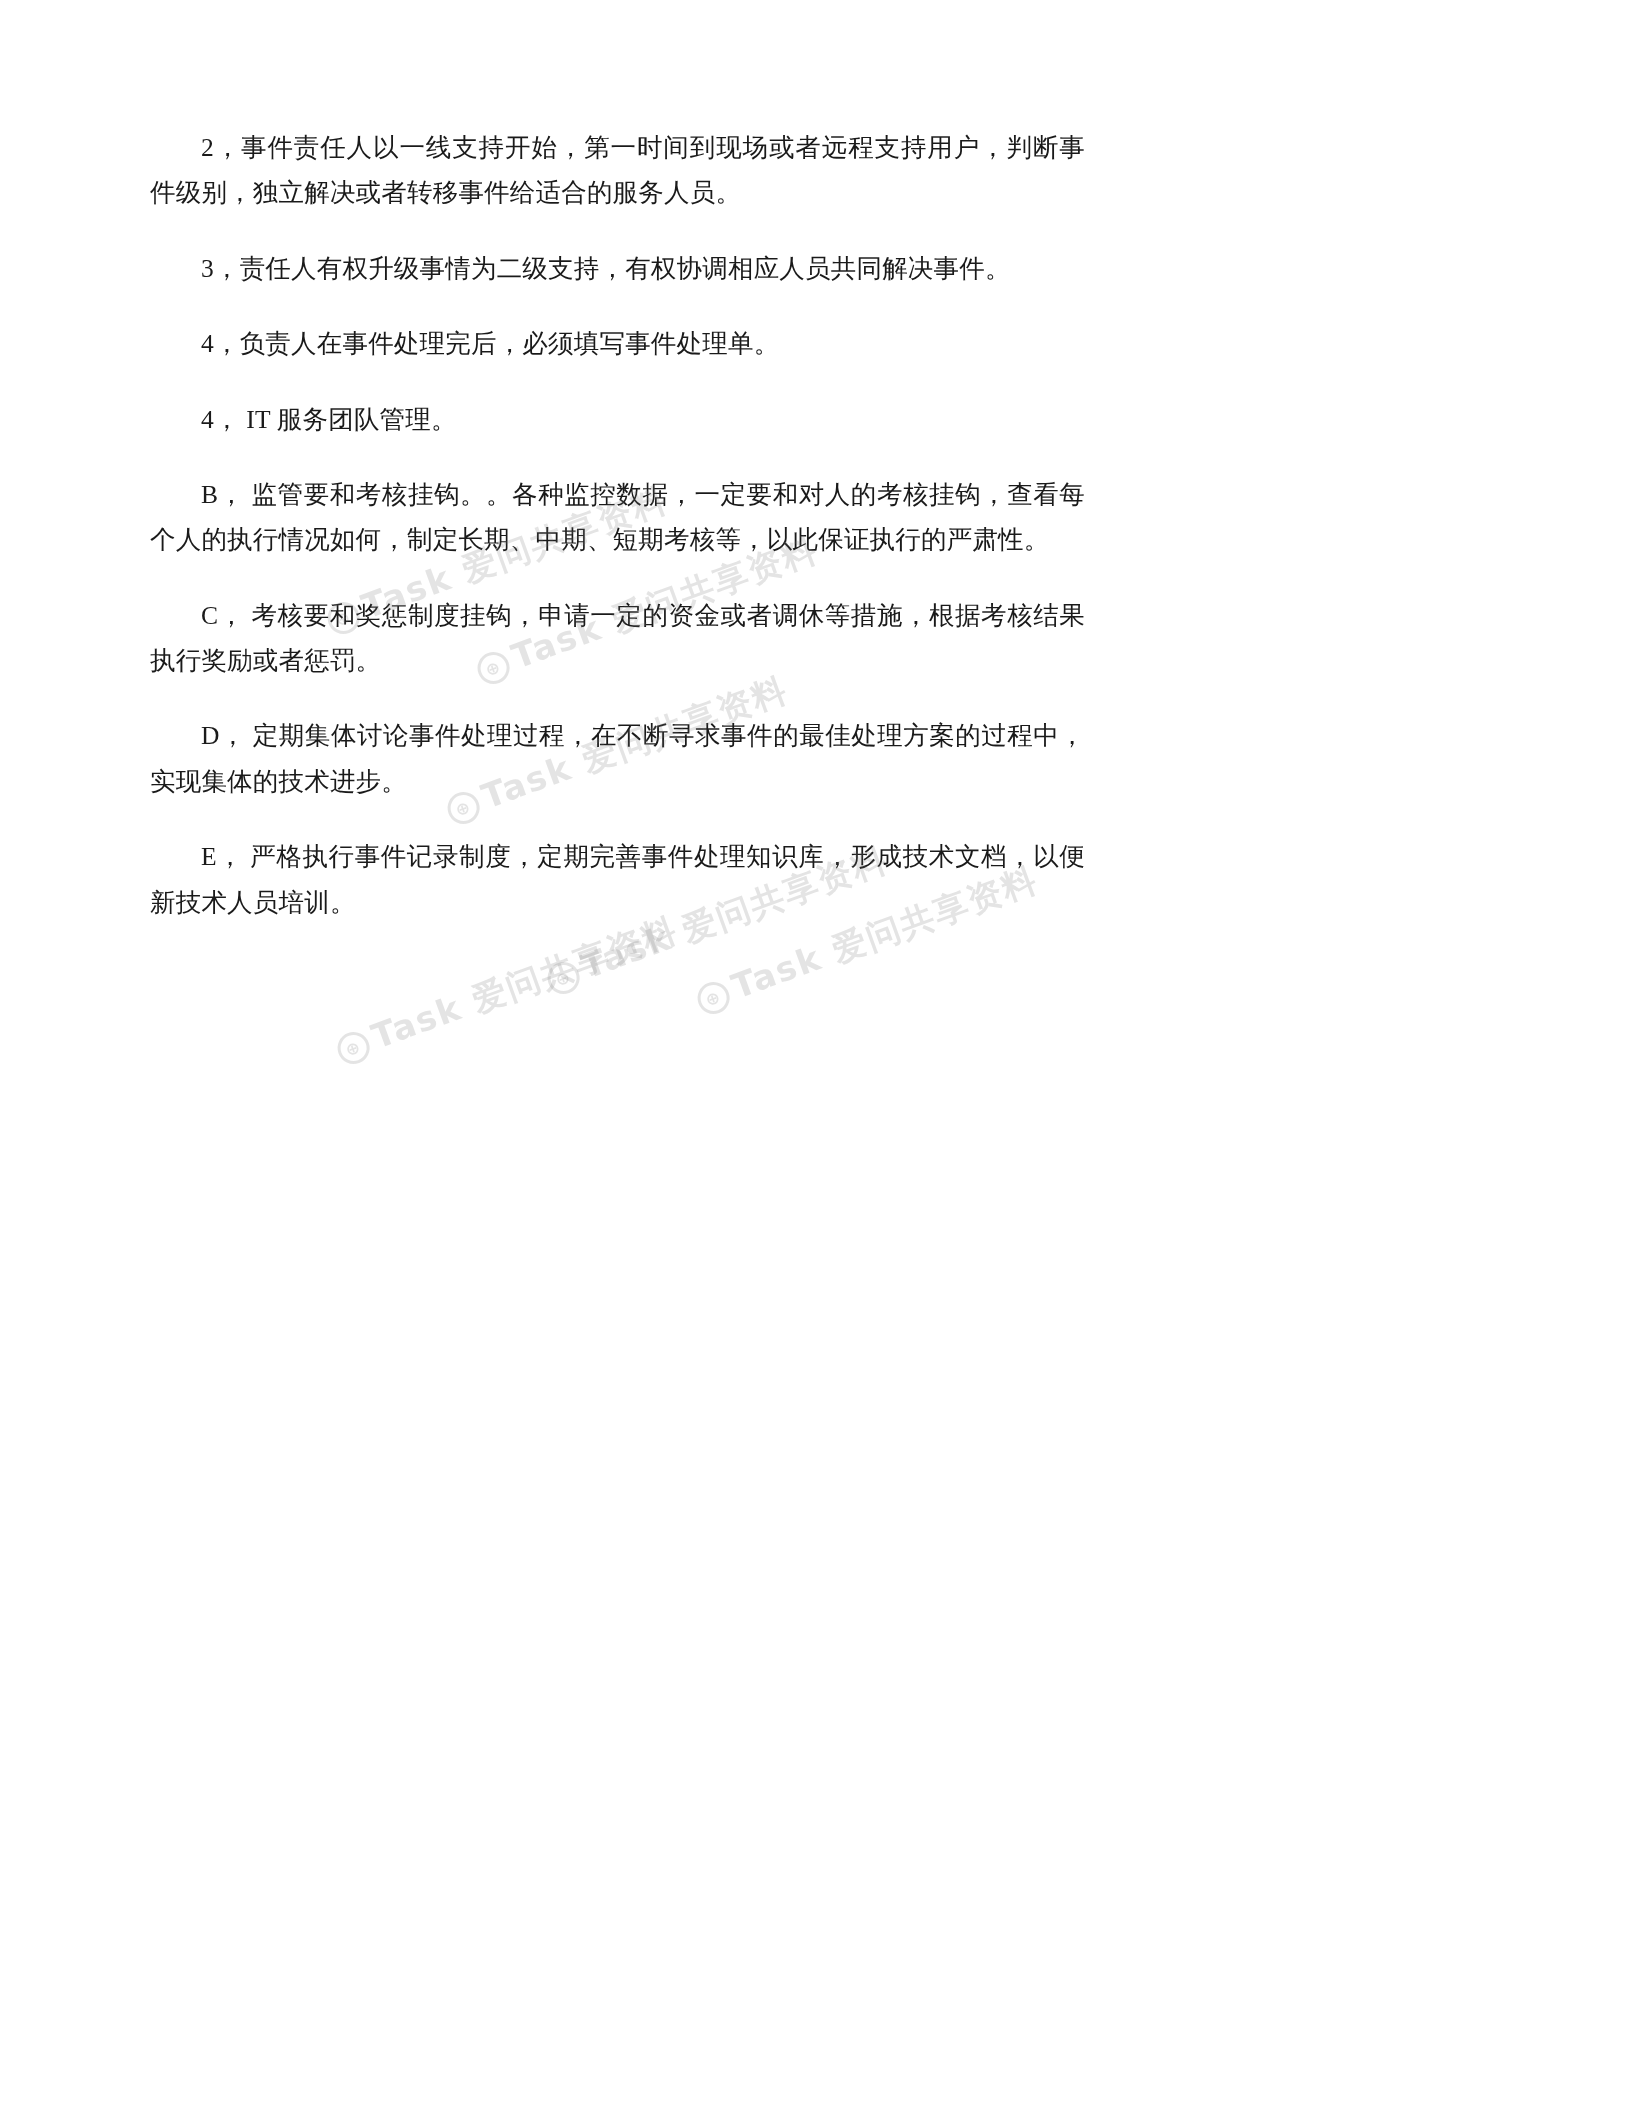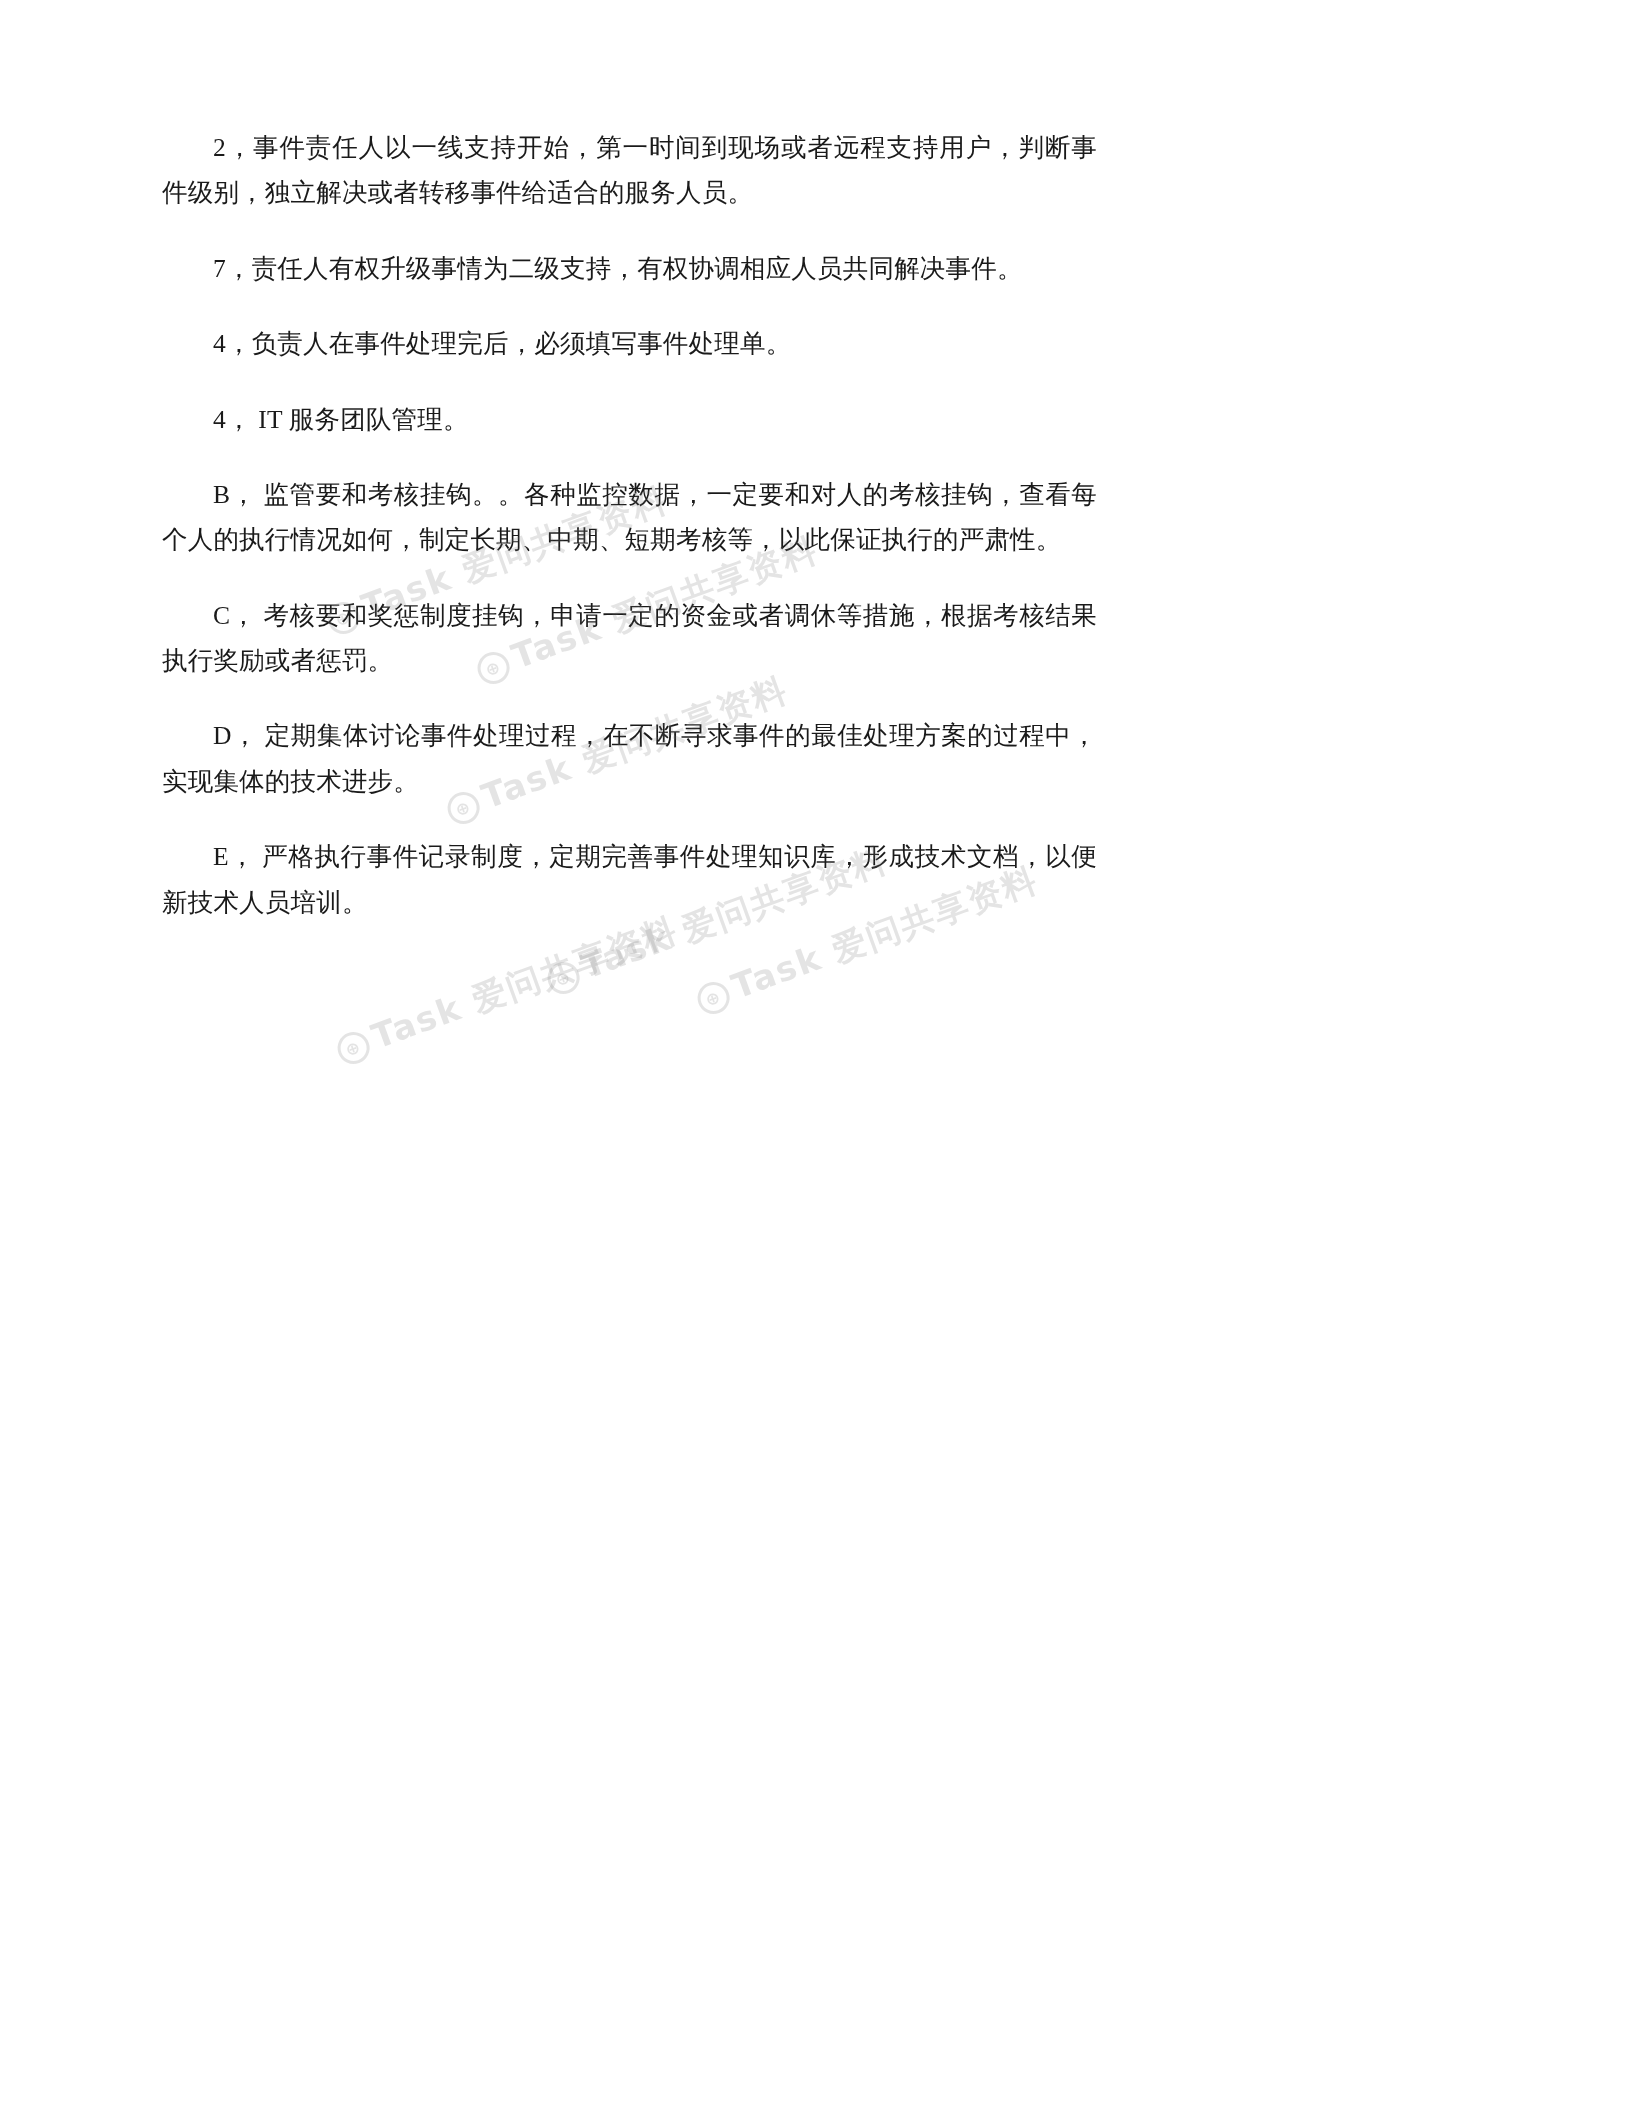--- a/index.html
+++ b/index.html
@@ -16,21 +16,21 @@
     font-family: "Liberation Serif", "DejaVu Serif", serif;
   }
   .page {
     position: absolute;
     inset: 0;
     background: #ffffff;
     padding: 0;
   }
   .content {
     position: absolute;
-    left: 162px;
+    left: 150px;
     top: 125px;
     width: 935px;
   }
   p.para {
     margin: 0 0 30px 0;
     font-size: 25.5px;
     line-height: 1.78;
     color: #1a1a1a;
     text-align: justify;
     text-indent: 2em;
@@ -74,21 +74,21 @@
   .wm5 { left: 330px; top: 1030px; transform: rotate(-20deg); }
   .wm6 { left: 690px; top: 980px; transform: rotate(-20deg); }
 </style>
 </head>
 <body>
 
 <div class="page">
 
   <div class="content">
     <p class="para">2，事件责任人以一线支持开始，第一时间到现场或者远程支持用户，判断事件级别，独立解决或者转移事件给适合的服务人员。</p>
-    <p class="para">7，责任人有权升级事情为二级支持，有权协调相应人员共同解决事件。</p>
+    <p class="para">3，责任人有权升级事情为二级支持，有权协调相应人员共同解决事件。</p>
     <p class="para">4，负责人在事件处理完后，必须填写事件处理单。</p>
     <p class="para">4， IT 服务团队管理。</p>
     <p class="para">B， 监管要和考核挂钩。。各种监控数据，一定要和对人的考核挂钩，查看每个人的执行情况如何，制定长期、中期、短期考核等，以此保证执行的严肃性。</p>
     <p class="para">C， 考核要和奖惩制度挂钩，申请一定的资金或者调休等措施，根据考核结果执行奖励或者惩罚。</p>
     <p class="para">D， 定期集体讨论事件处理过程，在不断寻求事件的最佳处理方案的过程中，实现集体的技术进步。</p>
     <p class="para">E， 严格执行事件记录制度，定期完善事件处理知识库，形成技术文档，以便新技术人员培训。</p>
   </div>
 
   <div class="watermarks">
     <div class="wm wm1"><span class="mark">⊕</span><span>Task 爱问共享资料</span></div>

